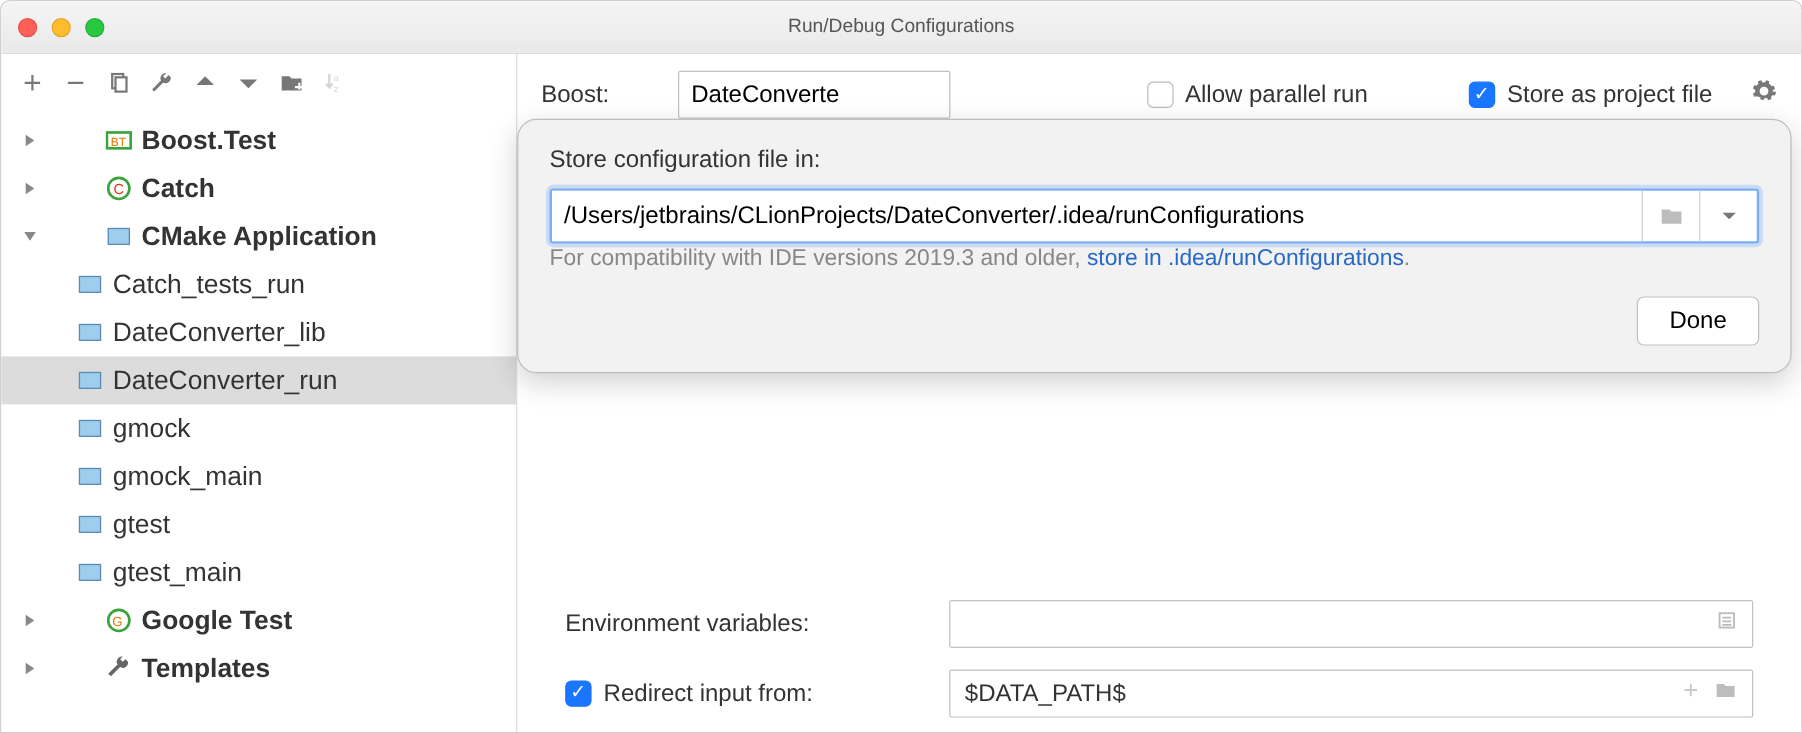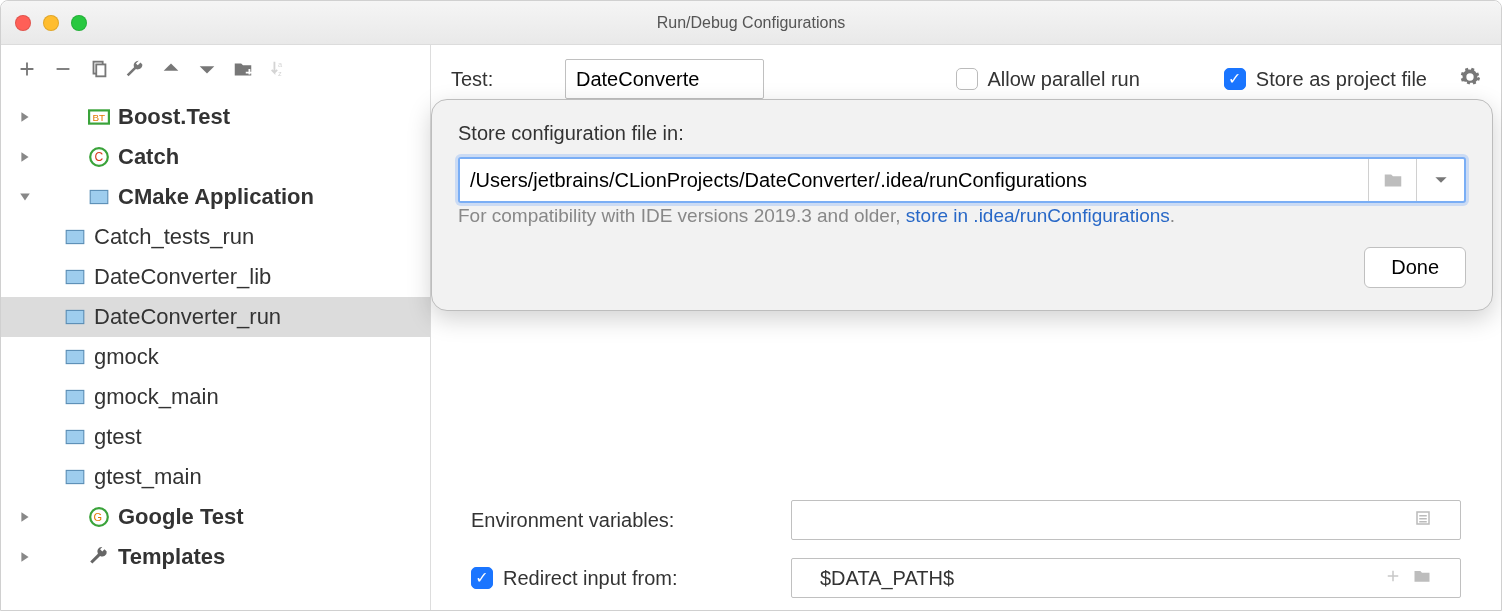--- a/index.html
+++ b/index.html
@@ -28,31 +28,31 @@
   .tree-row .tw { width: 16px; display: flex; justify-content: center; }
   .tree-row .tw svg { width: 12px; height: 12px; fill: #888; }
   .tree-row .ic { width: 22px; height: 22px; display: flex; align-items: center; justify-content: center; margin-left: 47px; }
   .tree-row .lbl { font-weight: 400; }
   .tree-row.top .lbl { font-weight: 700; }
 
   
   .main { flex: 1; position: relative; padding: 14px 20px; }
   .name-row { display: flex; align-items: center; gap: 24px; }
   .name-row .label { min-width: 90px; }
-  .name-input { width: 199px; height: 40px; border: 1px solid #c0c0c0; padding: 0 10px; font-size: 20px; border-radius: 2px; }
+  .name-input { width: 227px; height: 40px; border: 1px solid #c0c0c0; padding: 0 10px; font-size: 20px; border-radius: 2px; }
   .check { display: flex; align-items: center; gap: 10px; }
   .chk-box { width: 22px; height: 22px; border: 1.5px solid #bbb; border-radius: 5px; display: flex; align-items: center; justify-content: center; }
   .chk-box.checked { background: #1a75ff; border-color: #1a75ff; }
   .chk-box.checked::after { content: "✓"; color: #fff; font-size: 16px; line-height: 1; }
   .gear-right { margin-left: 8px; }
 
   .lower { position: absolute; left: 0; right: 0; bottom: 12px; padding: 0 40px; }
   .field-row { display: flex; align-items: center; margin-top: 18px; }
   .field-row .flabel { width: 320px; display: flex; align-items: center; gap: 10px; text-align: center; }
-  .field-row .finput { flex: 1; height: 40px; border: 1px solid #c0c0c0; border-radius: 2px; padding: 0 28px; font-size: 20px; display: flex; align-items: center; justify-content: space-between; }
+  .field-row .finput { flex: 1; height: 40px; border: 1px solid #c0c0c0; border-radius: 2px; padding: 0 12px; font-size: 20px; display: flex; align-items: center; justify-content: space-between; }
   .suffix-icons { display: flex; gap: 10px; align-items: center; color: #aaa; }
 
   
   .popover { position: absolute; left: 0; right: 8px; top: 54px; background: #f2f2f2; border: 1px solid #bdbdbd; border-radius: 16px; box-shadow: 0 8px 24px rgba(0,0,0,.18); padding: 22px 26px 22px 26px; }
   .popover::before { content: ""; position: absolute; top: -12px; right: 96px; border: 12px solid transparent; border-bottom-color: #f2f2f2; }
   .popover::after { content: ""; position: absolute; top: -13px; right: 95px; border: 13px solid transparent; border-bottom-color: #bdbdbd; z-index: -1; }
   .popover .plabel { margin-bottom: 12px; }
   .popover .path-combo { display: flex; height: 46px; border: 2px solid #7aaef5; border-radius: 3px; background: #fff; box-shadow: 0 0 0 3px rgba(26,117,255,.18); }
   .popover .path-combo input { flex: 1; border: none; outline: none; padding: 0 10px; font-size: 20px; }
   .popover .path-combo .btn-seg { width: 48px; border-left: 1px solid #d0d0d0; display: flex; align-items: center; justify-content: center; color: #999; }
@@ -254,21 +254,21 @@
                 <path d="M17 5a4 4 0 0 1-6 4l-7 7-2-2 7-7a4 4 0 0 1 4-6l-2 2 2 2 2-2z" fill="#666"></path>
               </svg>
             </span>
           <span class="lbl">Templates</span>
         </div>
       </div>
     </div>
 
     <div class="main">
       <div class="name-row">
-        <span class="label">Test:</span>
+        <span class="label">Boost:</span>
         <input class="name-input" value="DateConverte" style="">
         <div style="flex:1"></div>
         <label class="check">
           <span class="chk-box"></span>
           <span>Allow parallel run</span>
         </label>
         <div style="width:36px"></div>
         <label class="check">
           <span class="chk-box checked"></span>
           <span>Store as project file</span>

